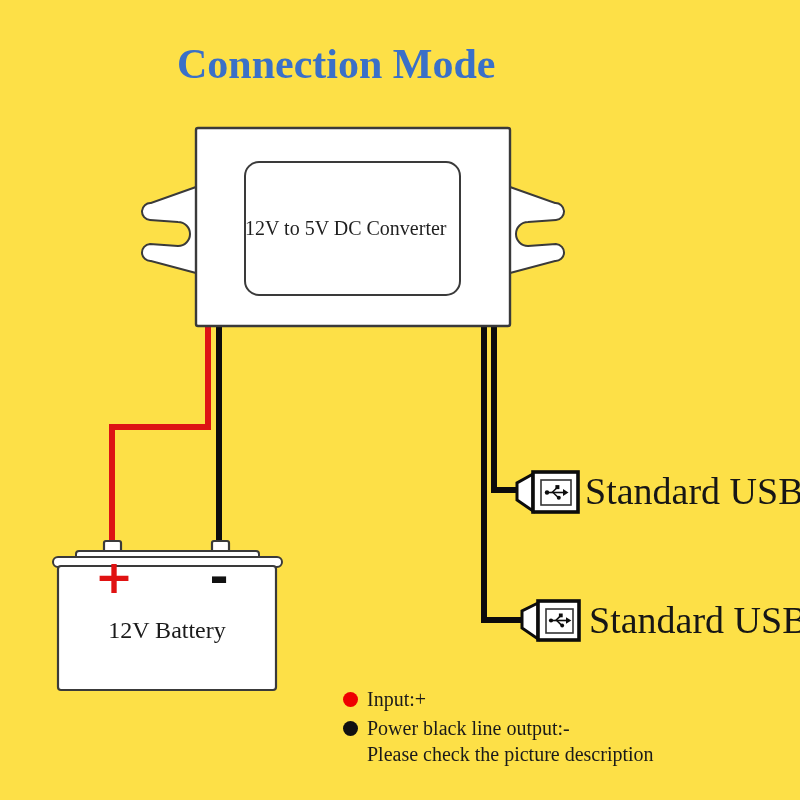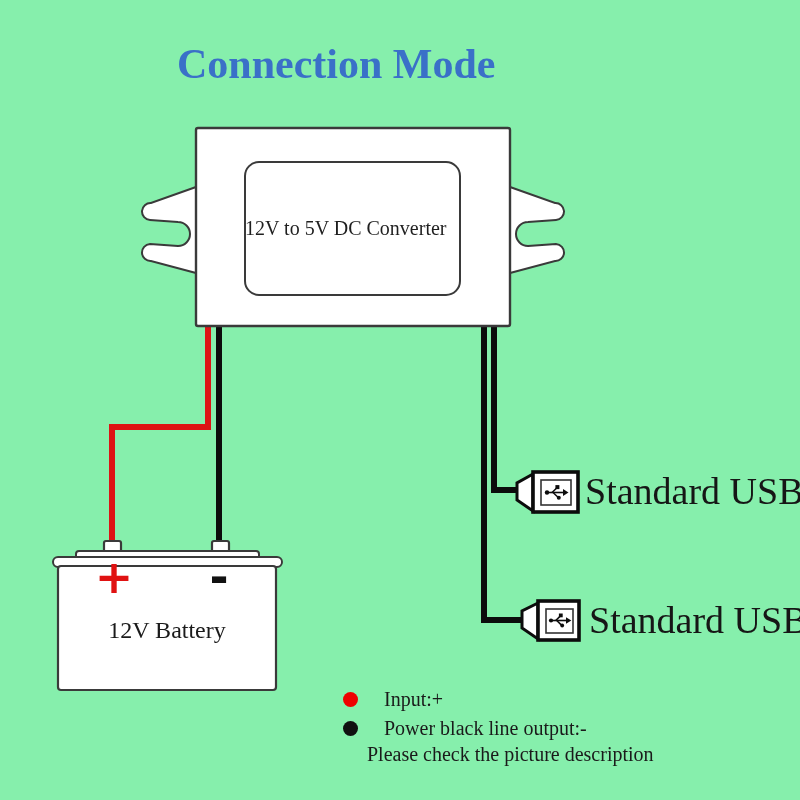--- a/index.html
+++ b/index.html
@@ -1,26 +1,26 @@
 <!DOCTYPE html>
 <html><head>
 <meta charset="utf-8">
 <style>
   html,body{margin:0;padding:0;background:#ffffff;}
-  .page{position:relative;width:800px;height:800px;background:#86efac;overflow:hidden;
+  .page{position:relative;width:800px;height:800px;background:#fde047;overflow:hidden;
         font-family:"Liberation Serif", serif;color:#1a1a1a;}
   .abs{position:absolute;}
   .title{font-size:42px;font-weight:bold;color:#3a70c8;letter-spacing:0px;white-space:nowrap;}
   .conv-label{width:170px;text-align:left;font-size:20px;line-height:28px;color:#1f1f1f;white-space:nowrap;}
   .batt-label{width:218px;text-align:center;font-size:24px;color:#1a1a1a;}
   .sym{width:60px;text-align:center;font-family:"DejaVu Sans", sans-serif;font-weight:bold;line-height:50px;}
   .sym-plus{font-size:46px;color:#e01212;}
   .sym-minus{font-size:46px;color:#111111;}
   .usb-label{font-size:38px;line-height:34px;color:#161616;white-space:nowrap;}
-  .legend-row{display:flex;align-items:center;gap:26px;font-size:20px;line-height:22px;white-space:nowrap;}
+  .legend-row{display:flex;align-items:center;gap:9px;font-size:20px;line-height:22px;white-space:nowrap;}
   .bullet{width:15px;height:15px;border-radius:50%;flex:0 0 15px;}
   .legend-indent{padding-left:24px;}
   svg{display:block;}
 </style>
 </head>
 <body>
 
 <div class="page">
 
   <svg class="abs" style="left:0;top:0" width="800" height="800" viewBox="0 0 800 800">

